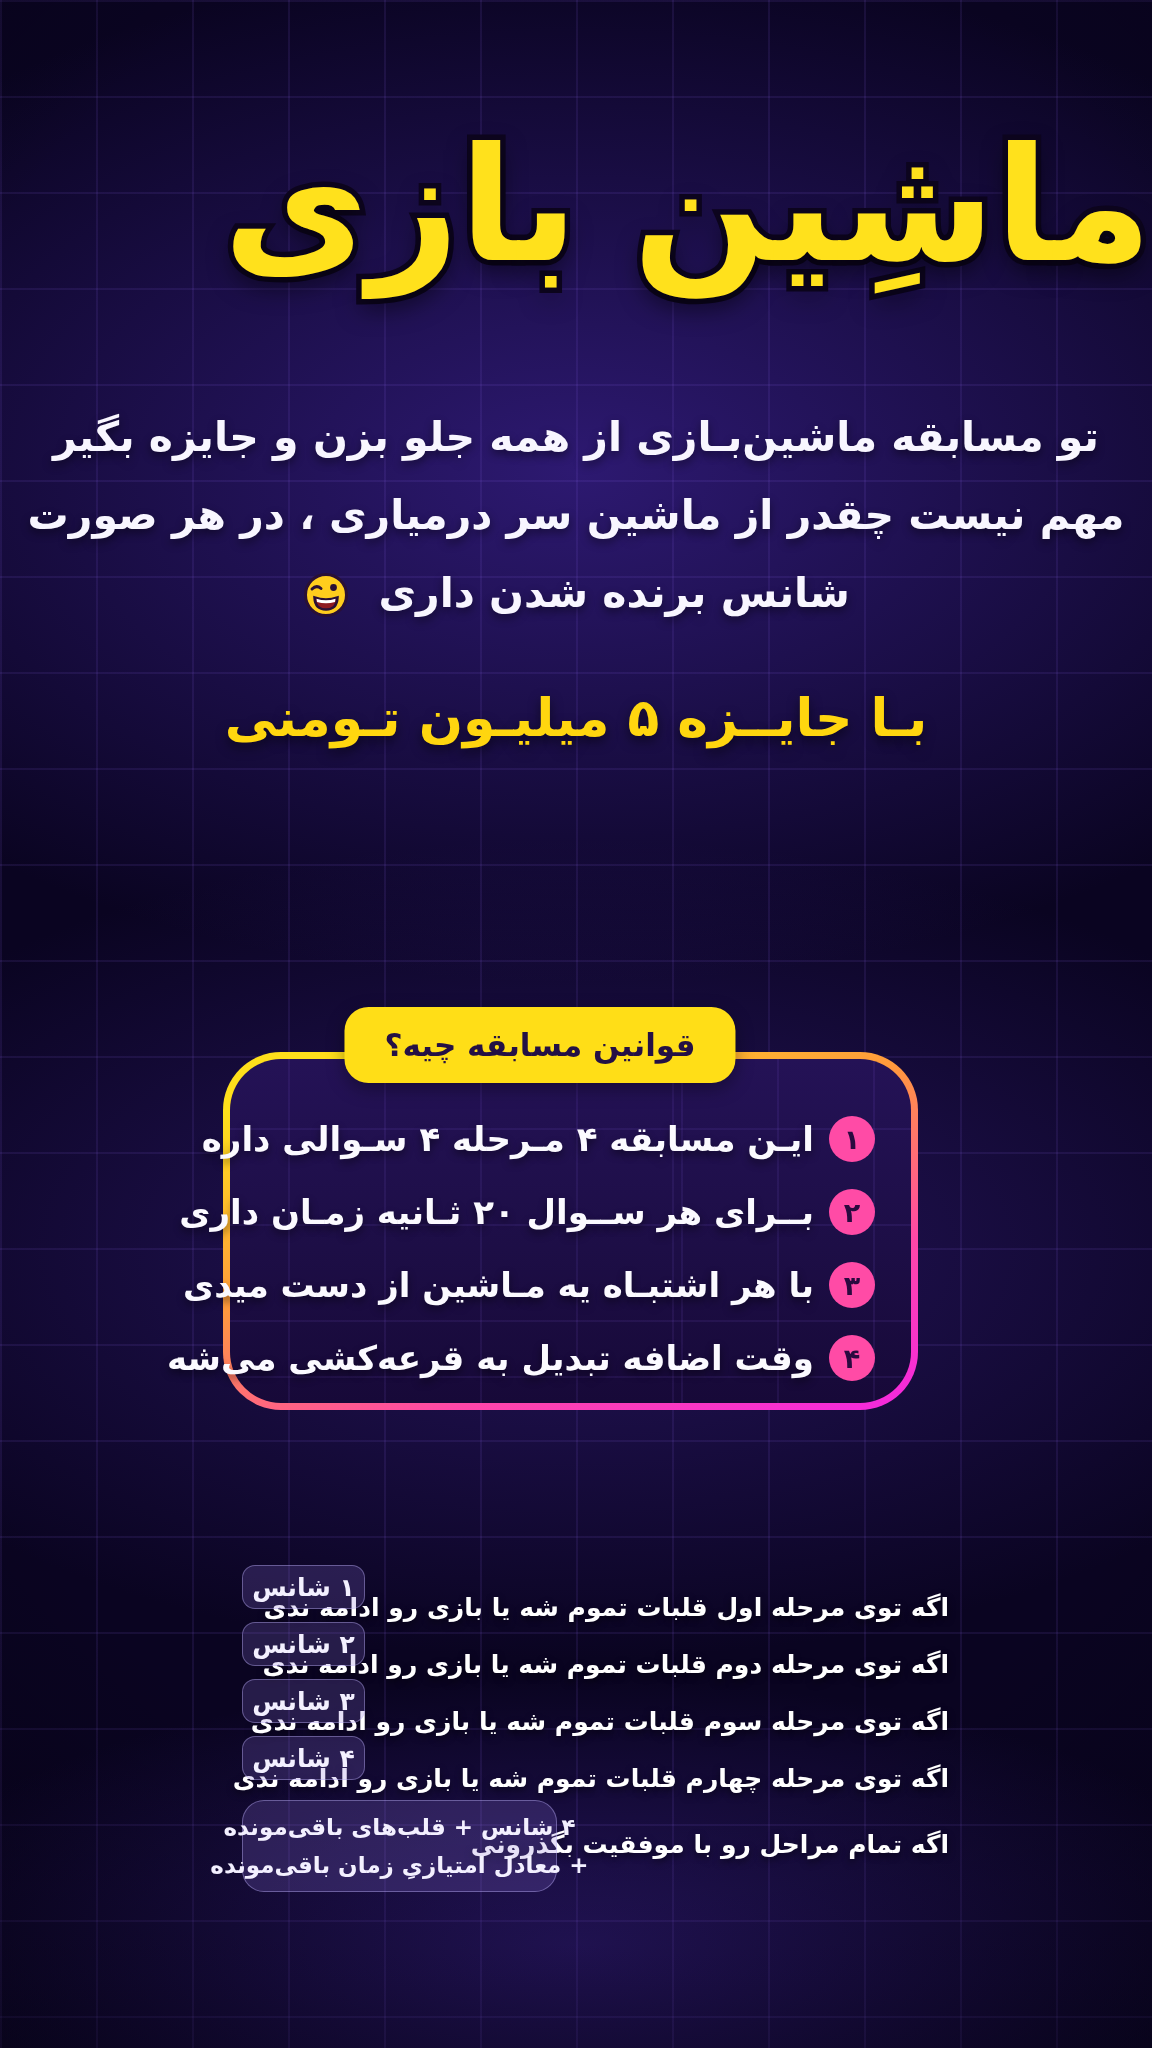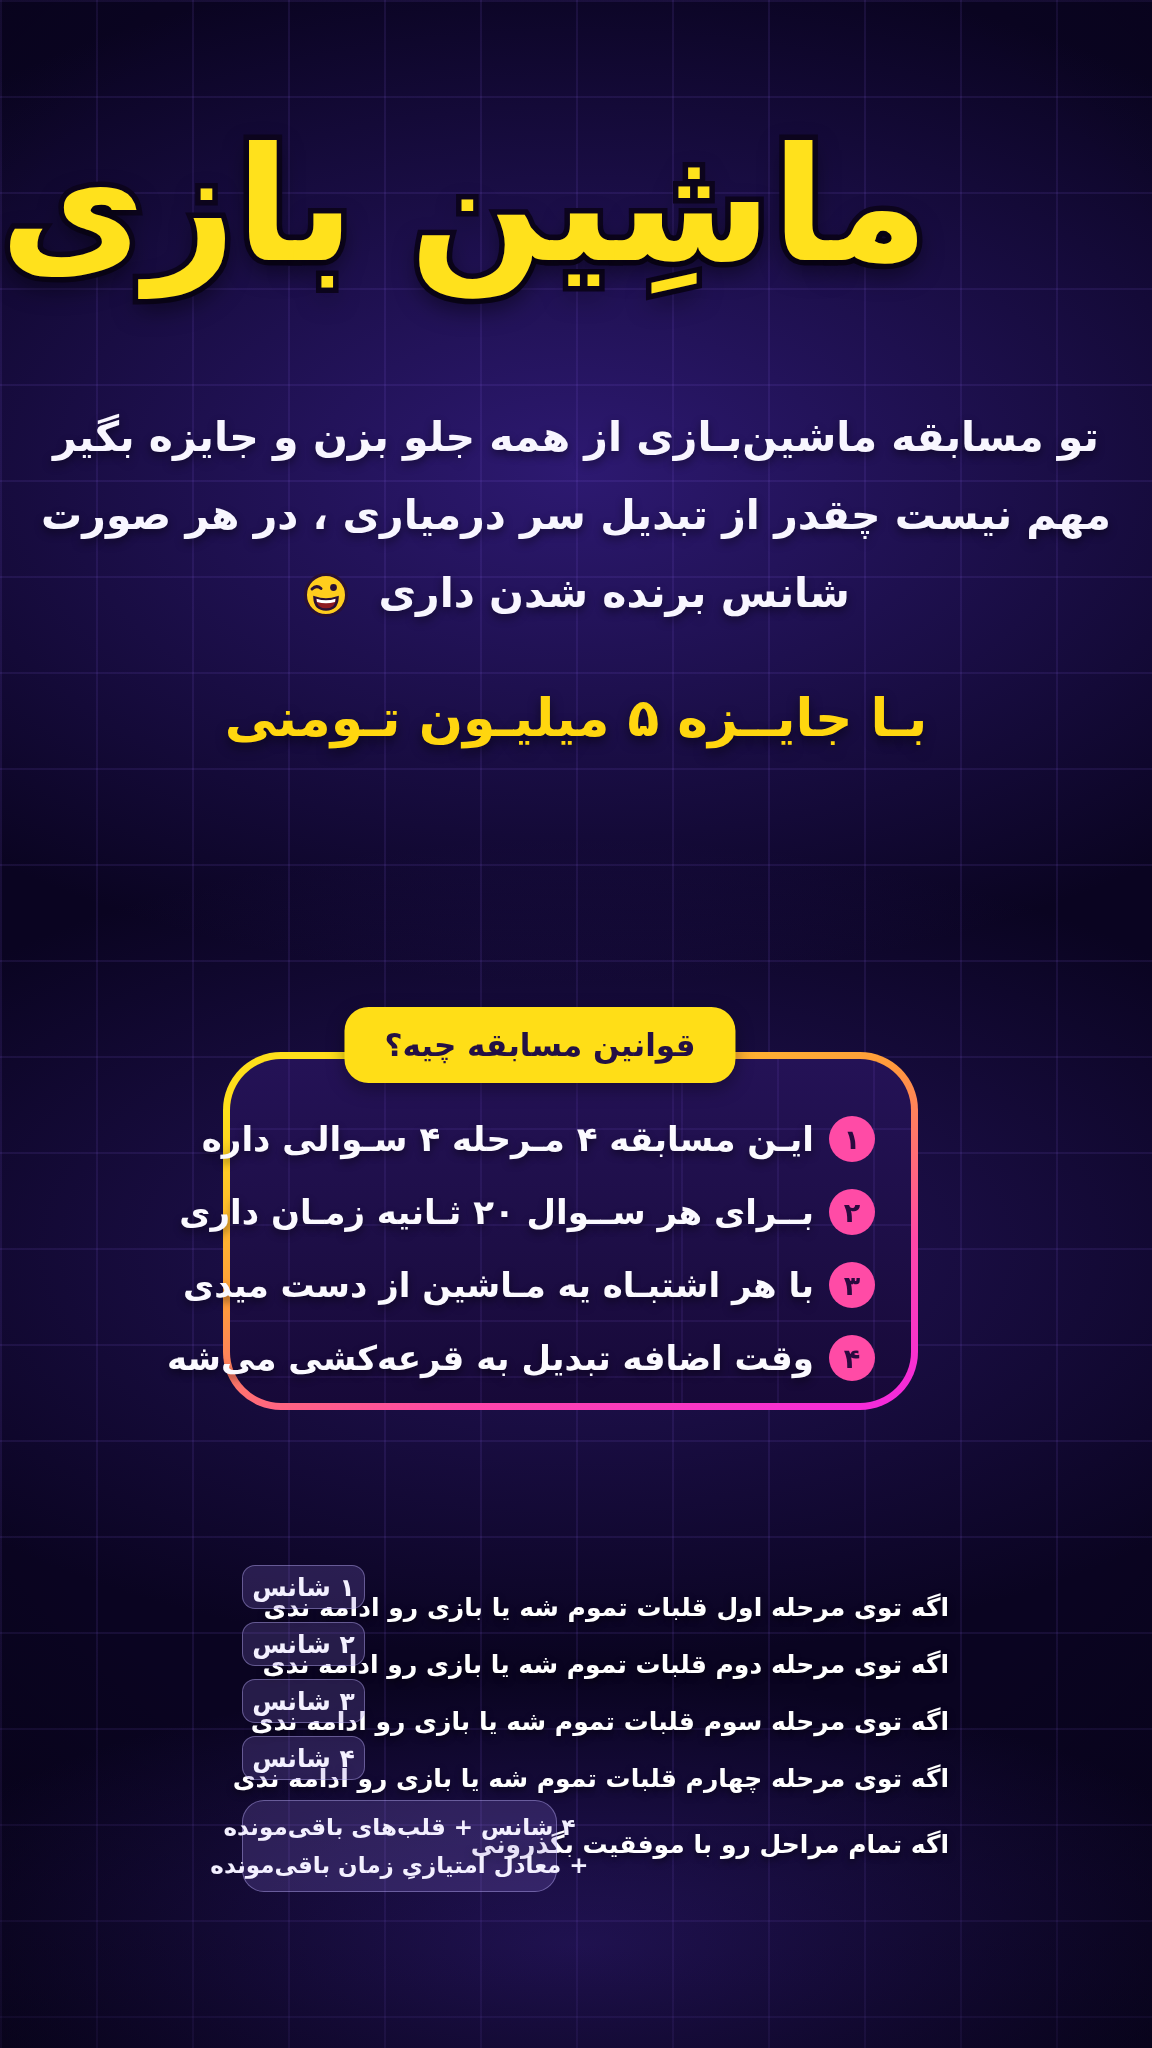--- a/index.html
+++ b/index.html
@@ -10,21 +10,21 @@
     background:
       radial-gradient(120% 85% at 50% 42%, rgba(4,1,14,0) 55%, rgba(3,1,12,0.8) 100%),
       repeating-linear-gradient(to right, rgba(151,107,255,0.10) 0 2px, transparent 2px 96px),
       repeating-linear-gradient(to bottom, rgba(151,107,255,0.10) 0 2px, transparent 2px 96px),
       radial-gradient(78% 25% at 50% 23%, #2d1971 0%, rgba(45,25,113,0) 100%),
       radial-gradient(72% 20% at 50% 61%, rgba(40,22,98,0.9) 0%, rgba(40,22,98,0) 100%),
       radial-gradient(62% 13% at 50% 95%, rgba(44,25,108,0.75) 0%, rgba(44,25,108,0) 100%),
       #0a0421;
   }
   .title{
-    position:absolute;top:98px;left:0;right:0;text-align:left;
+    position:absolute;top:98px;left:0;right:0;text-align:right;
     font-size:158px;font-weight:bold;line-height:215px;color:#ffe11c;
     -webkit-text-stroke:11px #0d051f;paint-order:stroke fill;
     text-shadow:0 10px 24px rgba(0,0,0,0.55);
   }
   .intro{
     position:absolute;top:398px;left:0;right:0;text-align:center;
     font-size:41px;font-weight:bold;color:#f8f6ff;line-height:78px;
     text-shadow:0 4px 10px rgba(0,0,0,0.45);
   }
   .intro-line{white-space:nowrap;}
@@ -99,21 +99,21 @@
 </style>
 </head>
 <body>
 
 <div class="poster">
 
   <div class="title">ماشِین بازی</div>
 
   <div class="intro">
     <div class="intro-line">تو مسابقه ماشین‌بـازی از همه جلو بزن و جایزه بگیر</div>
-    <div class="intro-line">مهم نیست چقدر از تبدیل سر درمیاری ، در هر صورت</div>
+    <div class="intro-line">مهم نیست چقدر از ماشین سر درمیاری ، در هر صورت</div>
     <div class="intro-line">
       <span>شانس برنده شدن داری</span>
       <span class="emoji">
         <svg width="48" height="48" viewBox="0 0 48 48">
           <circle cx="24" cy="24" r="20.5" fill="#ffcd1d" stroke="#2a1035" stroke-width="3"></circle>
           <path d="M10 18 Q14.5 13.5 19 17.5" fill="none" stroke="#2a1035" stroke-width="3" stroke-linecap="round"></path>
           <circle cx="31.5" cy="16.5" r="3.4" fill="#2a1035"></circle>
           <path d="M12.5 26.5 Q24 30.5 35.5 26.5 Q35 38.5 24 38.5 Q13 38.5 12.5 26.5 Z" fill="#8e1a1f" stroke="#2a1035" stroke-width="2.5"></path>
           <path d="M14.5 27.8 Q24 30.8 33.5 27.8 L33 31 Q24 33.6 15 31 Z" fill="#ffffff"></path>
         </svg>

